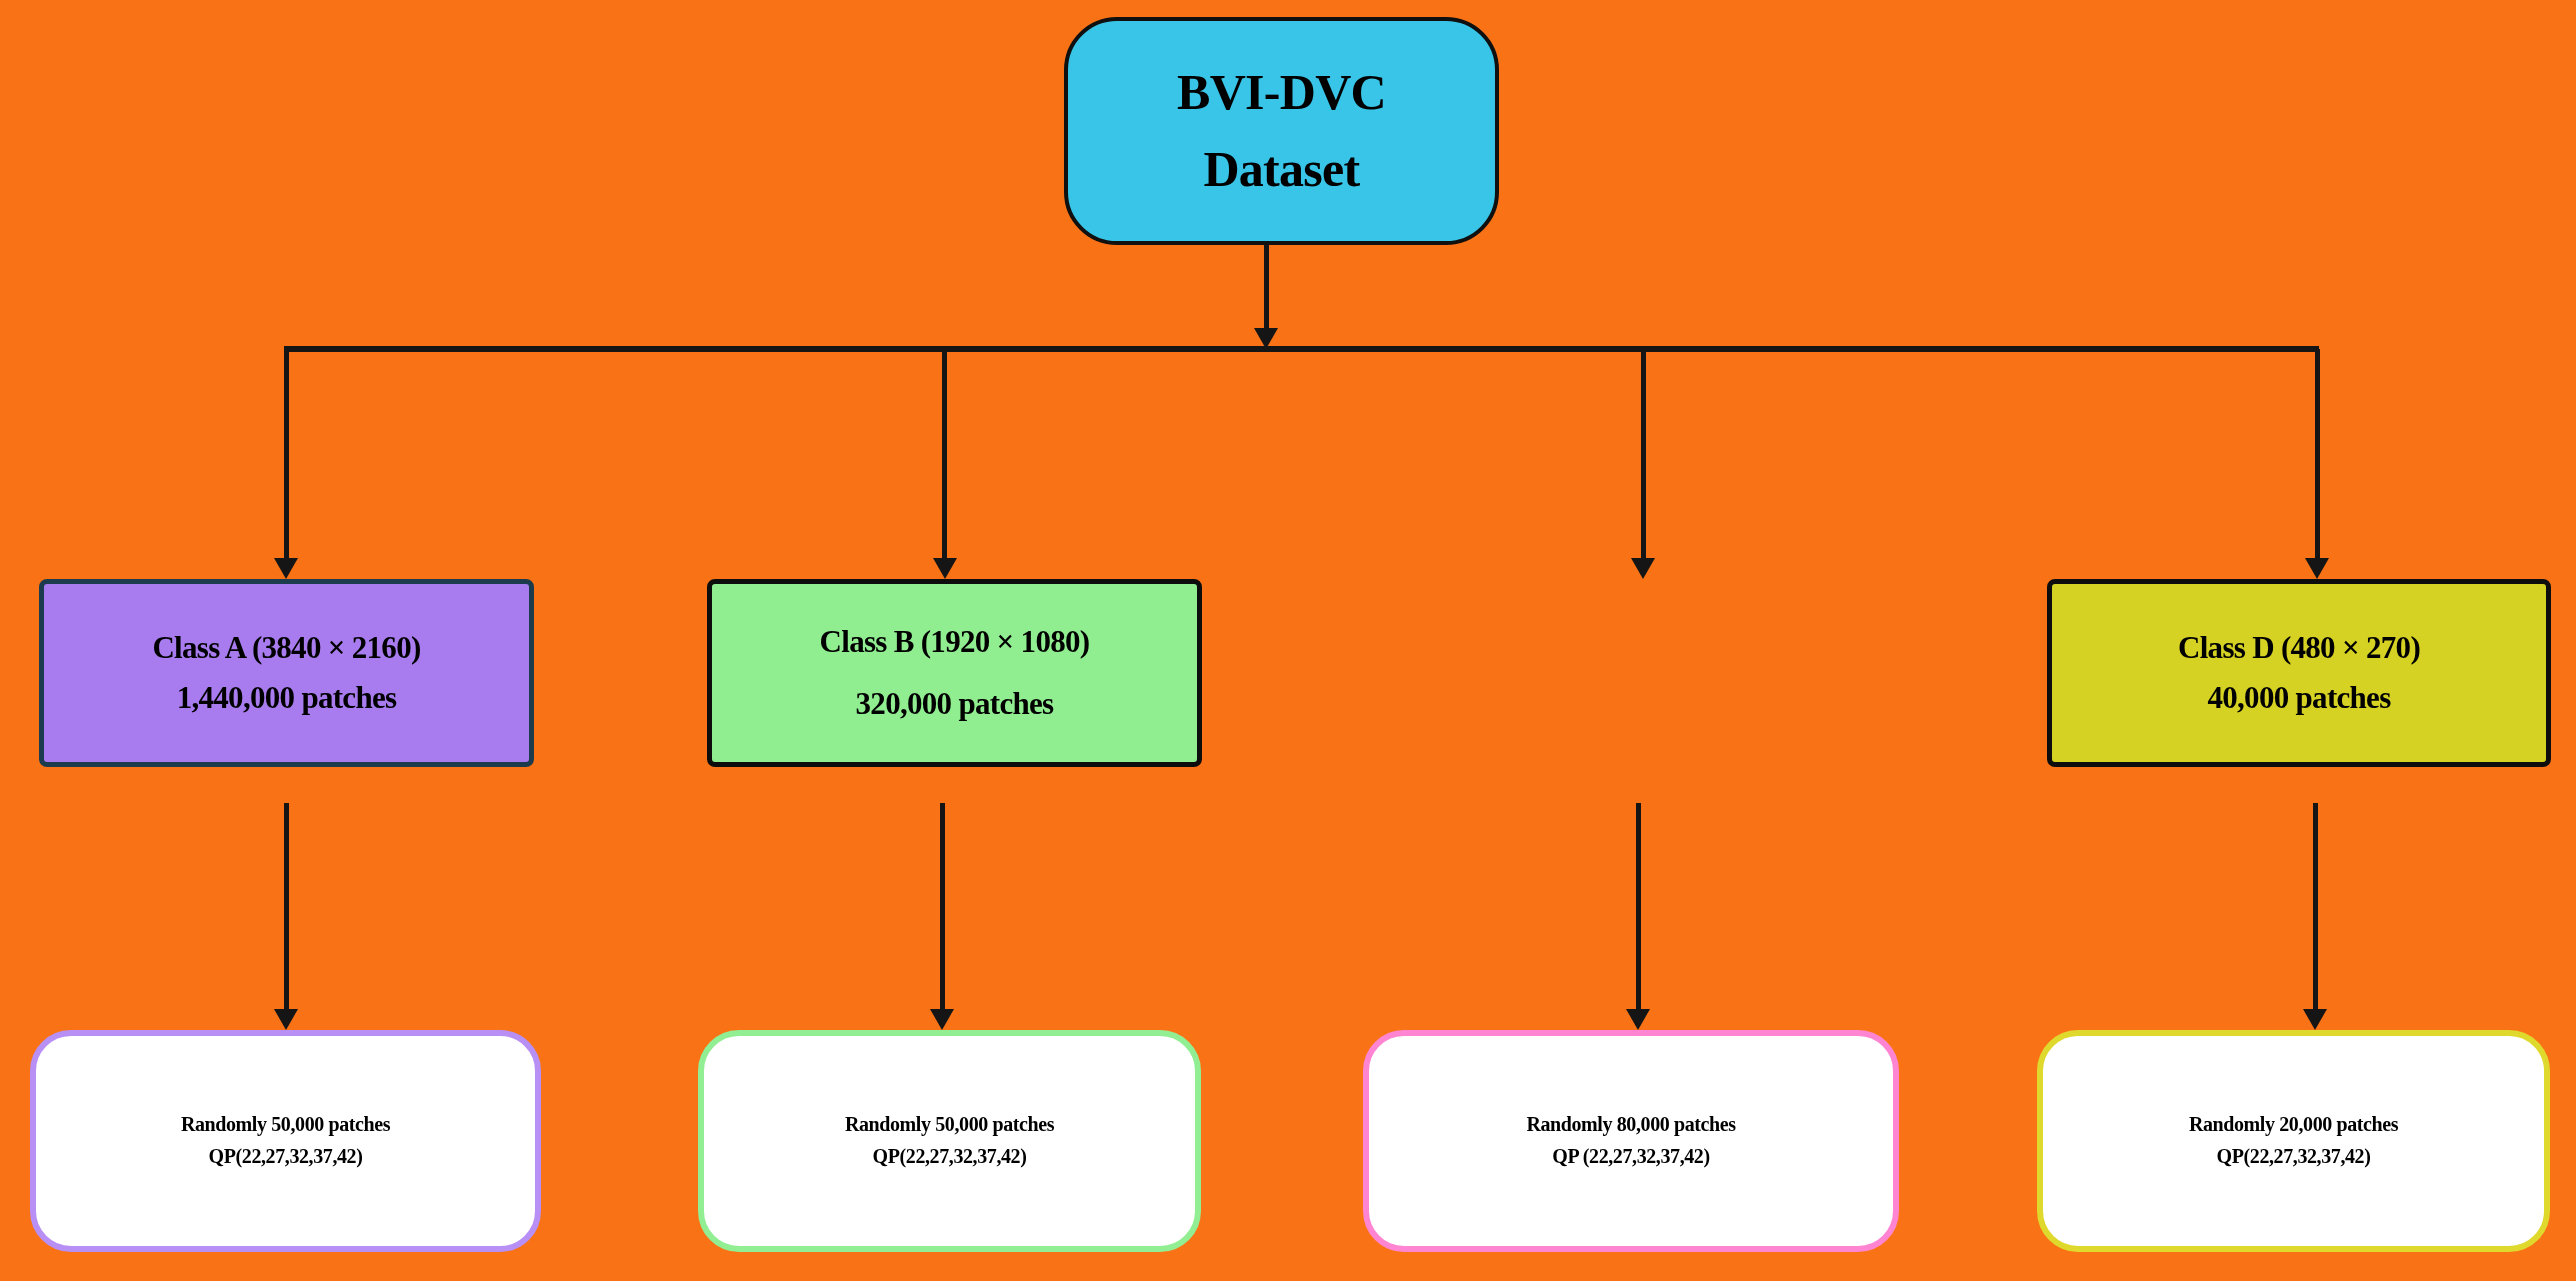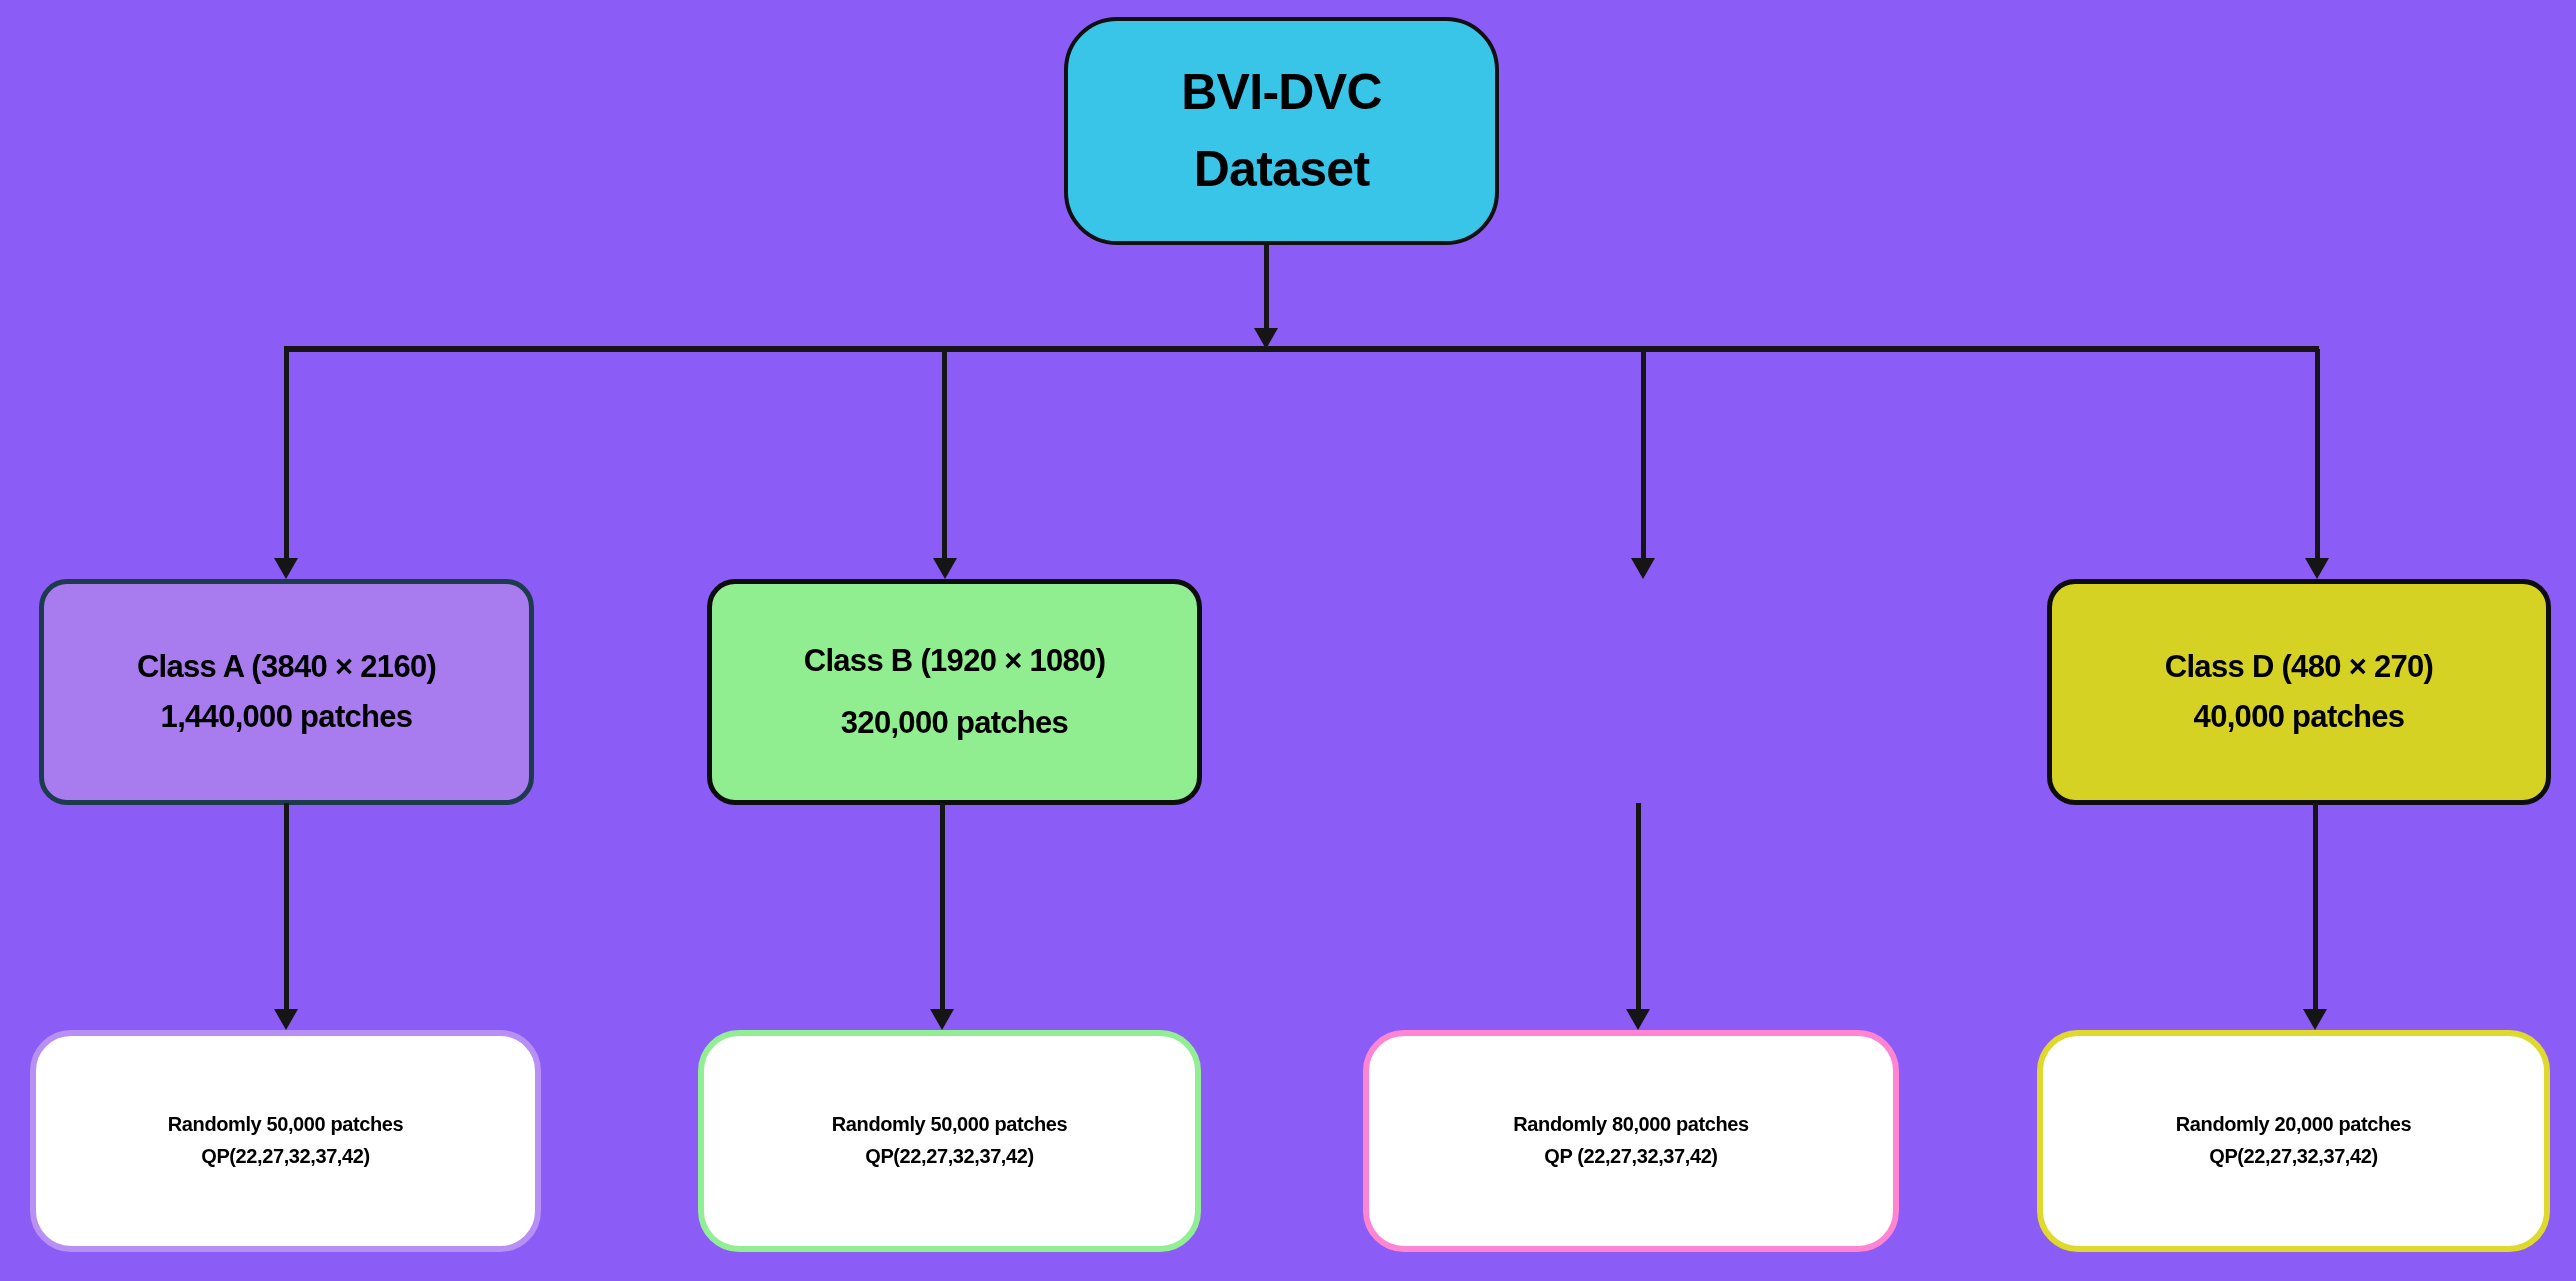--- a/index.html
+++ b/index.html
@@ -1,22 +1,22 @@
 <!DOCTYPE html>
 <html style="font-size:11.4px"><head>
 <meta charset="utf-8">
 <style>
   html, body { margin: 0; padding: 0; background: #ffffff; }
   .canvas {
     position: relative;
     width: 2576px;
     height: 1282px;
-    background: #8b5cf6;
+    background: #f97316;
     overflow: hidden;
-    font-family: Liberation Sans, sans-serif;
+    font-family: Liberation Serif, serif;
     font-weight: 700;
     color: #000000;
   }
   .node {
     position: absolute;
     box-sizing: border-box;
     display: flex;
     flex-direction: column;
     justify-content: center;
     align-items: center;
@@ -25,23 +25,23 @@
   }
   .root {
     left: 1064px; top: 17px; width: 435px; height: 228px;
     border: 4.3px solid #101010;
     border-radius: 53px;
     font-size: 50px;
     line-height: 1.55;
     letter-spacing: -0.7px;
   }
   .cls {
-    top: 579px; height: 226px;
+    top: 579px; height: 188px;
     border-width: 5px; border-style: solid;
-    border-radius: 28px;
+    border-radius: 8px;
     font-size: 31px;
     line-height: 1.62;
     letter-spacing: -0.7px;
   }
   .cls.col-a { left: 39px;   width: 495px; }
   .cls.col-b { left: 707px;  width: 495px; gap: 12px; }
   .cls.col-c { left: 1407px; width: 499px; }
   .cls.col-d { left: 2047px; width: 504px; }
   .smp {
     top: 1030px; height: 222px;

